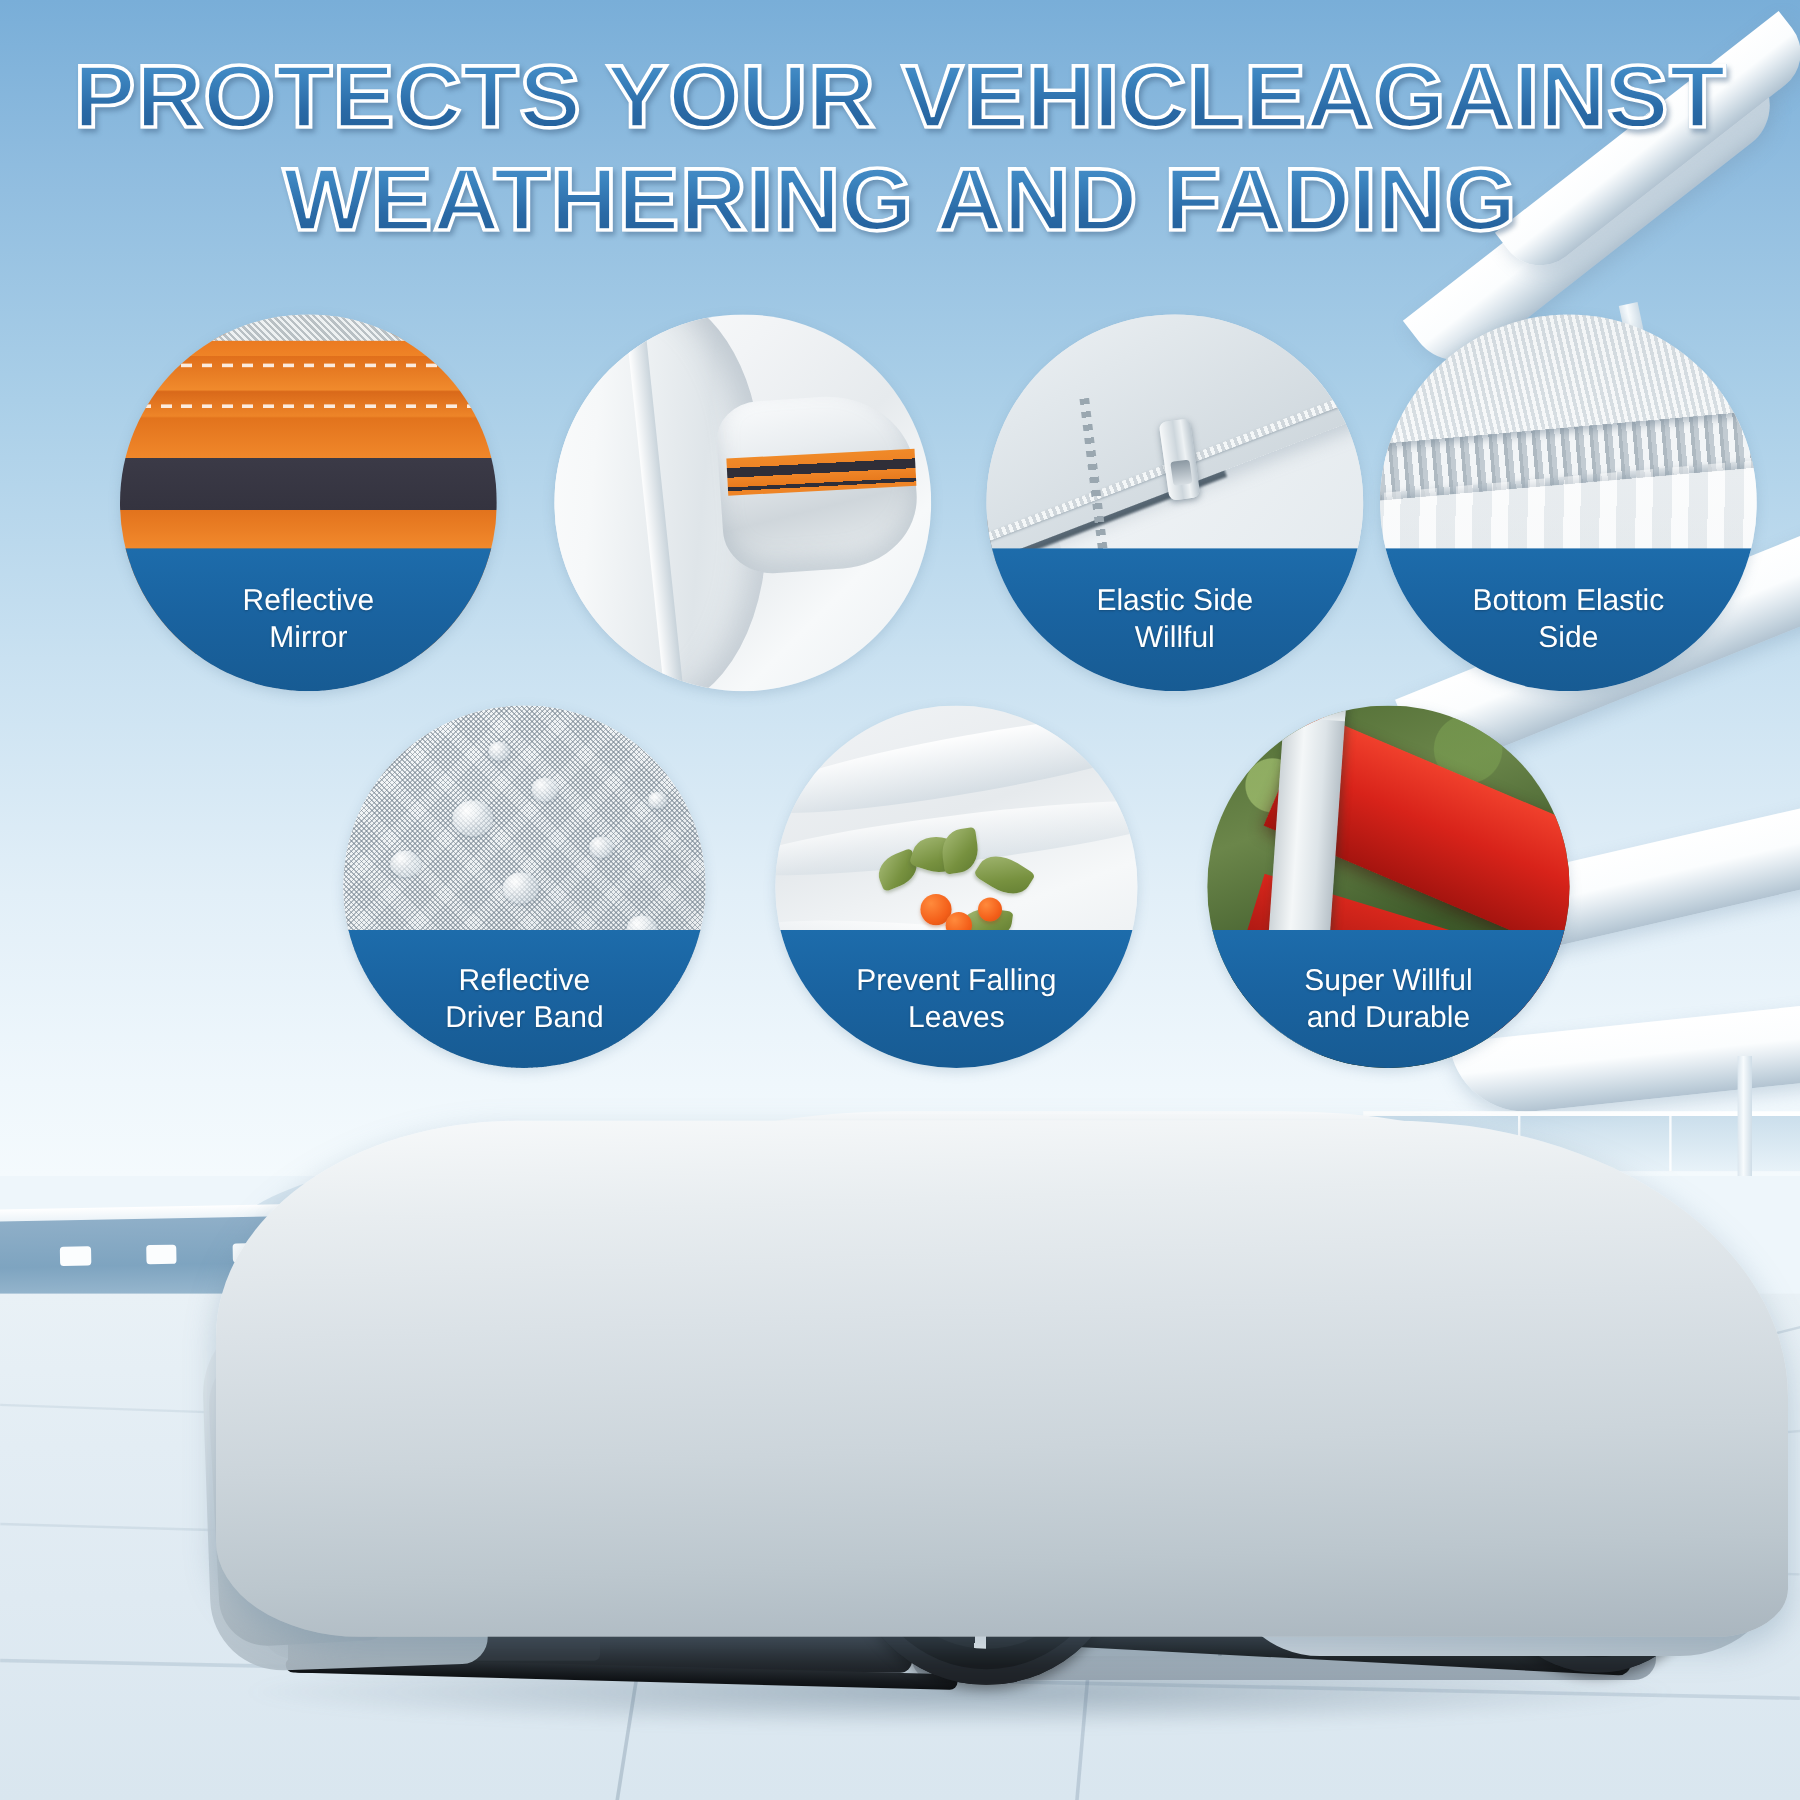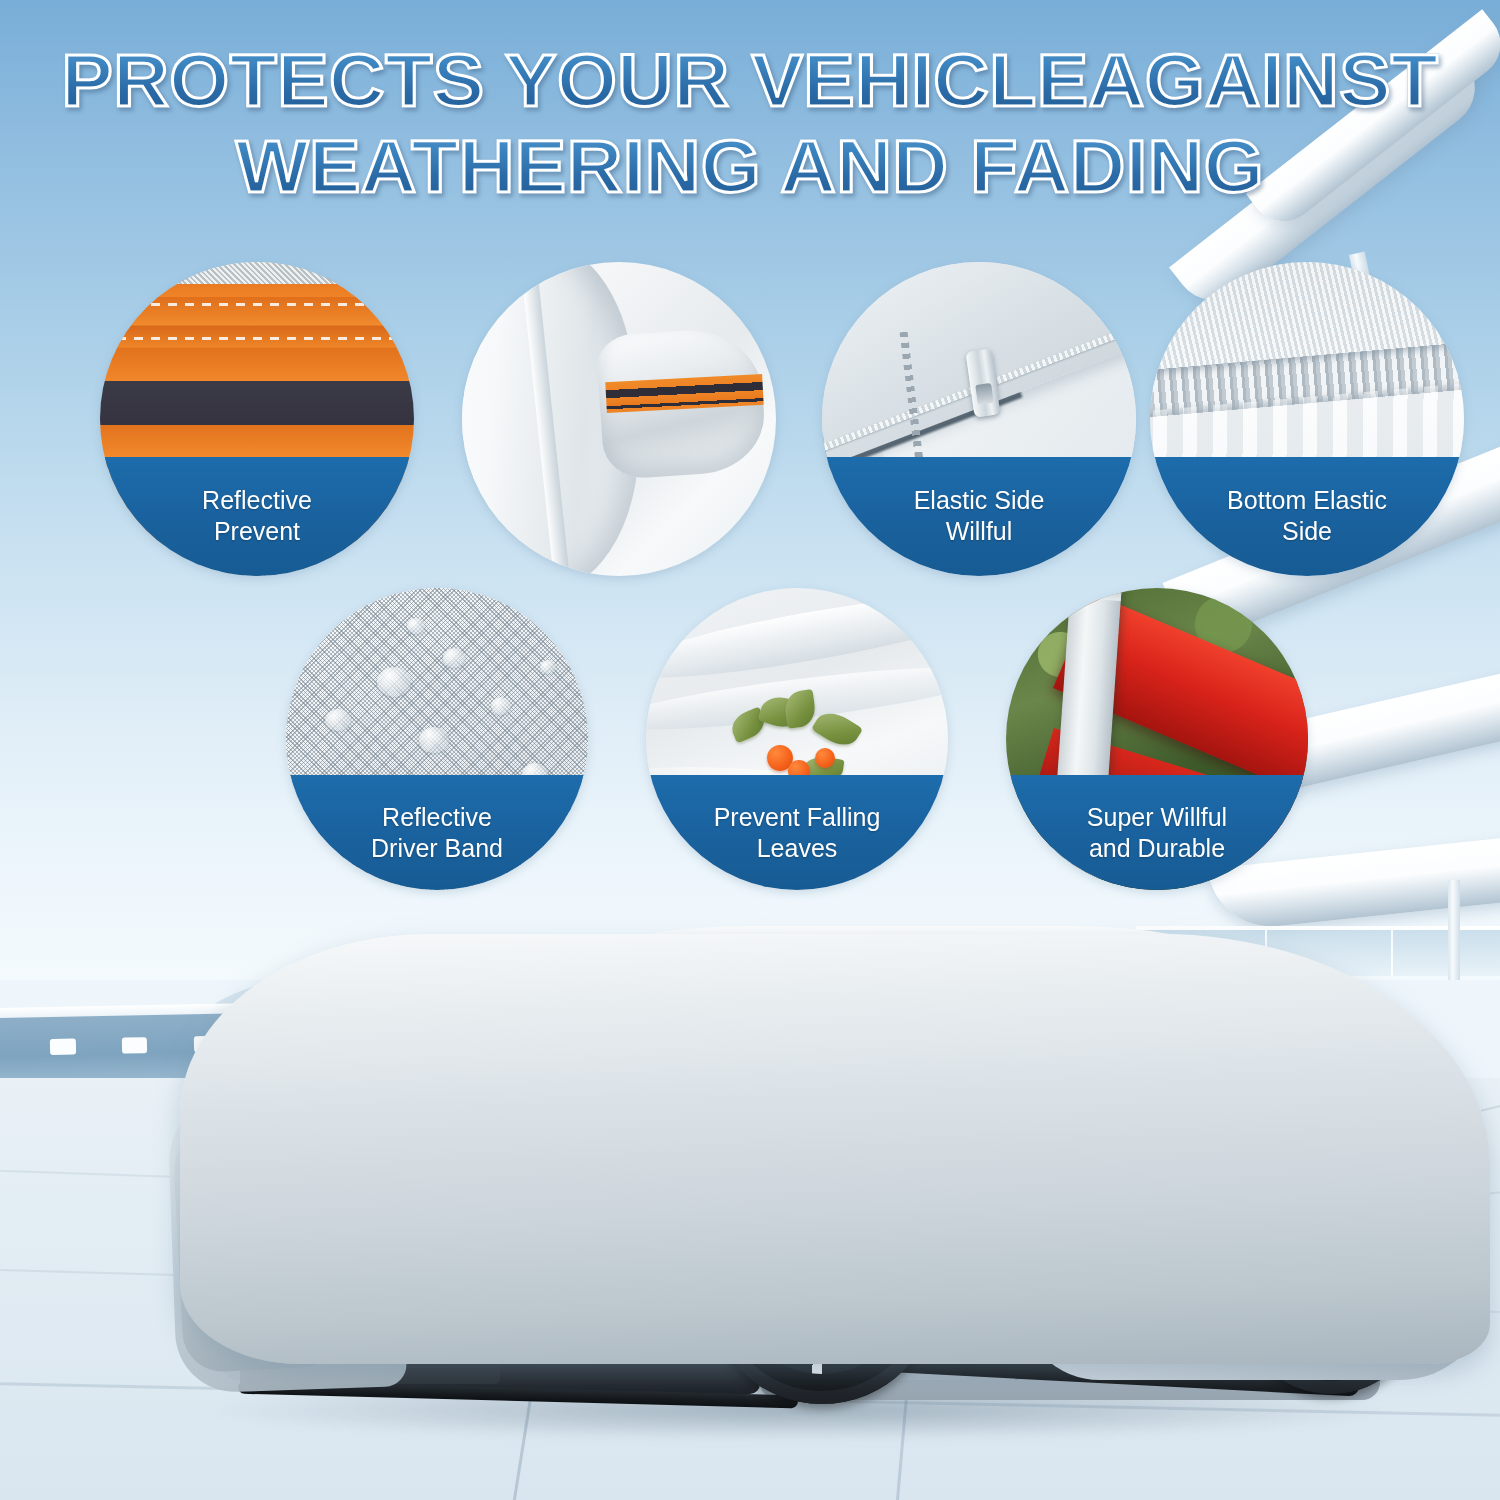--- a/index.html
+++ b/index.html
@@ -375,21 +375,21 @@
   <div class="circle" style="left:100px;top:262px;width:314px;height:314px;">
     <div class="photo ph-stripe">
       <div class="mesh"></div>
       <div class="st" style="top:13%;"></div>
       <div class="st" style="top:24%;"></div>
       <div class="st" style="top:66%;"></div>
       <div class="st" style="top:78%;"></div>
       <div class="mesh b"></div>
     </div>
     <div class="cap">
-      <span><span>Reflective</span><br><span>Prevent</span></span>
+      <span><span>Reflective</span><br><span>Mirror</span></span>
     </div>
   </div>
 
   <div class="circle" style="left:462px;top:262px;width:314px;height:314px;">
     <div class="photo ph-mirror">
       <div class="mir-body"></div>
       <div class="mir-fold"></div>
       <div class="mir-pocket"></div>
       <div class="mir-stripe"></div>
     </div>

